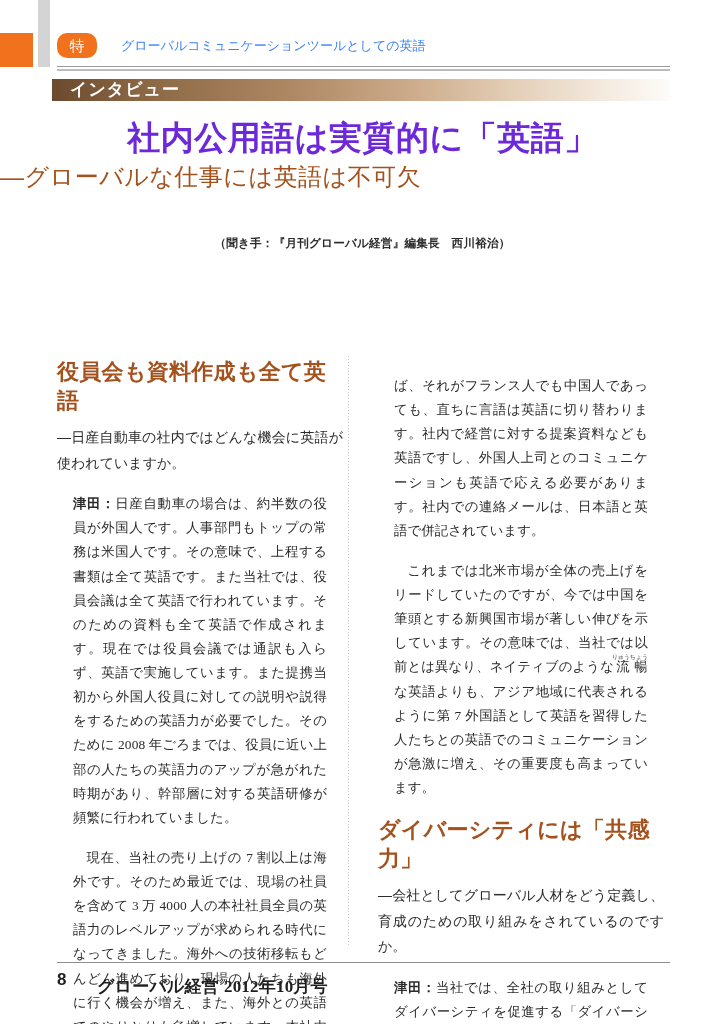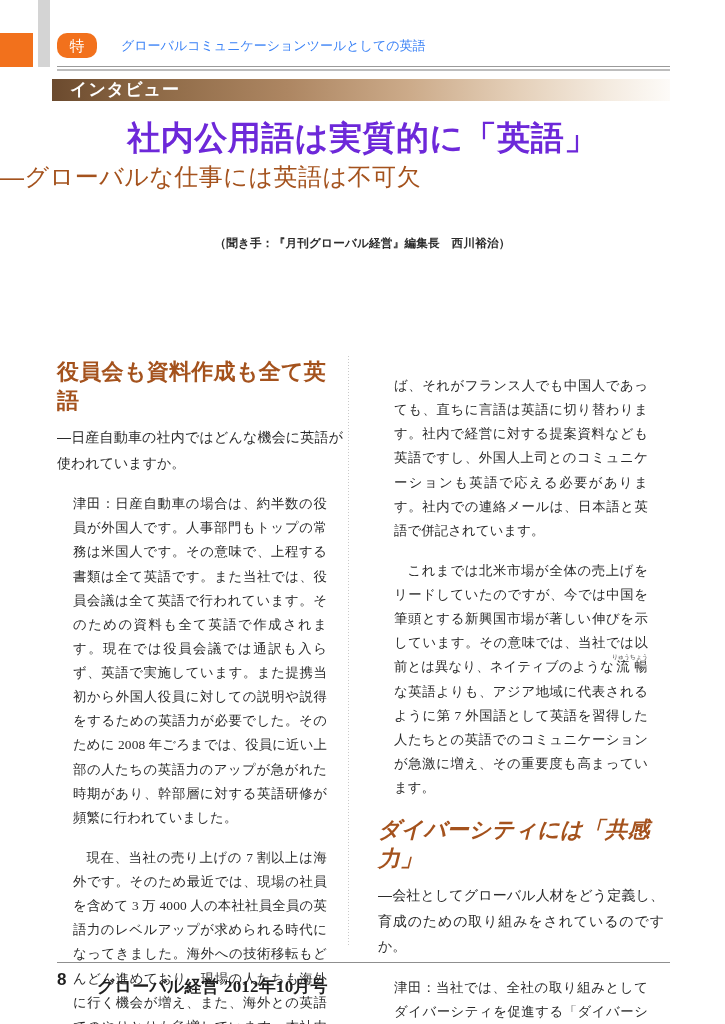--- a/index.html
+++ b/index.html
@@ -176,21 +176,21 @@
   }
 
   h2.section-head {
     margin: 0 0 10px 0;
     font-size: 22px;
     font-weight: bold;
     color: #a4521d;
     letter-spacing: 0.3px;
     line-height: 1.3;
   }
-  h2.section-head.spaced { margin-top: 14px; font-style: italic; }
+  h2.section-head.spaced { margin-top: 14px; }
 
   p.q {
     margin: 0;
     font-family: "Liberation Sans", "DejaVu Sans", sans-serif;
     font-size: 14px;
     line-height: 1.82;
     color: #2b2b2b;
     text-align: justify;
     text-justify: inter-character;
     letter-spacing: 0px;
@@ -201,21 +201,21 @@
     font-size: 13.4px;
     line-height: 1.80;
     color: #2b2b2b;
     text-align: justify;
     text-justify: inter-character;
     letter-spacing: 0.1px;
   }
   p.a.indent { text-indent: 1em; }
   p.a .spk {
     font-family: "Liberation Sans", "DejaVu Sans", sans-serif;
-    font-weight: normal;
+    font-weight: bold;
   }
 
   ruby { ruby-position: over; }
   ruby rt {
     font-size: 6.2px;
     font-family: "Liberation Sans", "DejaVu Sans", sans-serif;
     line-height: 1;
     color: #3a3a3a;
     letter-spacing: -0.3px;
   }

